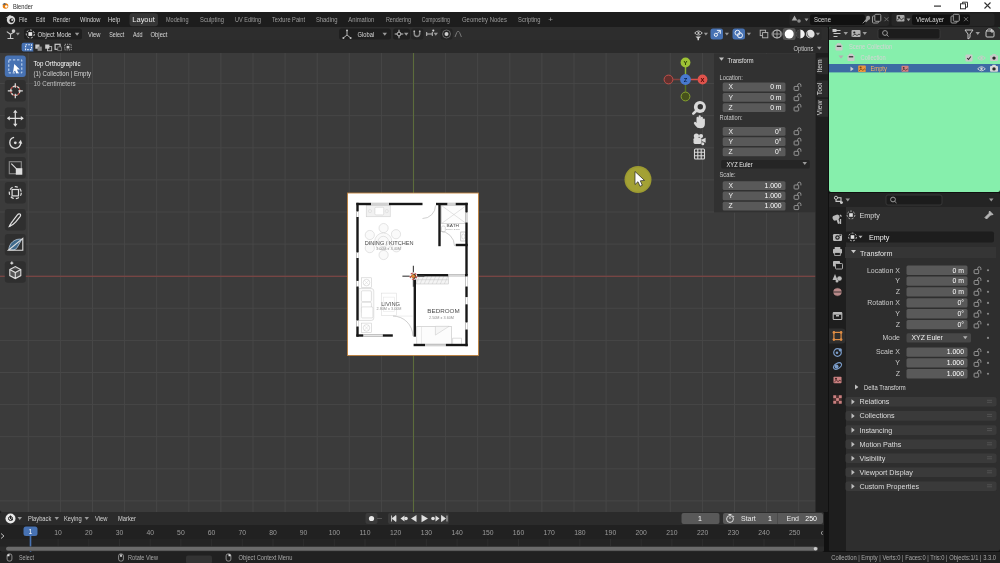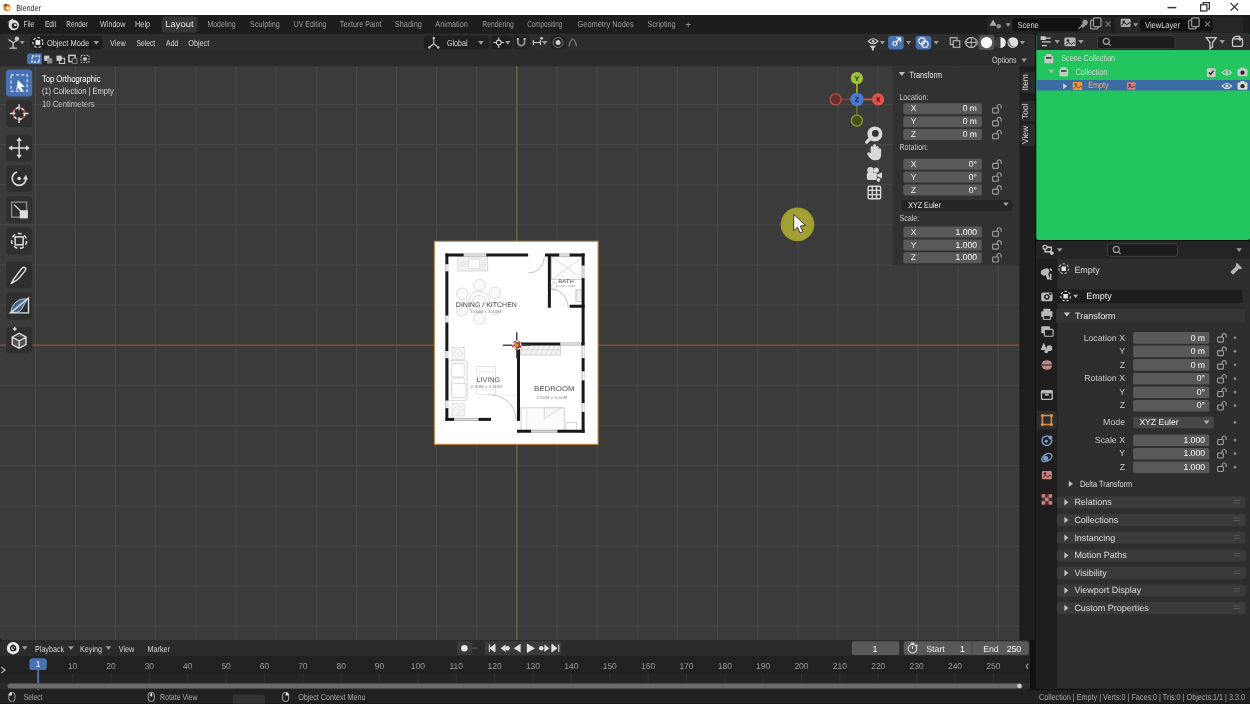--- a/index.html
+++ b/index.html
@@ -634,21 +634,21 @@
 <text x="30.5" y="21.7" font-size="6.8" fill="#ffffff" text-anchor="middle">1</text>
 <rect x="0" y="34.5" width="824" height="4.8" fill="#2b2b2b"></rect>
 <rect x="6" y="34.8" width="812" height="4" rx="2" fill="#6b6b6b"></rect>
 <circle cx="815.5" cy="36.8" r="1.8" fill="#cccccc"></circle>
 <path d="M 1 21.5 l 3 2.5 l -3 2.5" stroke="#b9b9b9" stroke-width="1" fill="none"></path>
 <path d="M 822.5 19 q -2.5 2 0 4" stroke="#9a9a9a" stroke-width="1" fill="none"></path>
 </g>
     </svg>
   </div>
 
-  <div class="abs" style="left:829px;top:26.5px;width:171px;height:165px;background:#22c55e;border-radius:2px;overflow:hidden;">
+  <div class="abs" style="left:829px;top:26.5px;width:171px;height:165px;background:#86efac;border-radius:2px;overflow:hidden;">
     <div class="abs" style="left:0;top:0;width:171px;height:13.5px;background:#2d2d2d;"></div>
     <svg class="abs" style="left:0;top:0" width="171" height="165">
 <g font-family="Liberation Sans, sans-serif">
 <g transform="translate(8,6.5)" stroke="#c9c9c9" fill="none" stroke-width="1">
             <path d="M -3.5 -3 l 7 0 M -3.5 0 l 7 0 M -3.5 3 l 4 0"></path>
             <rect x="-4.5" y="-4.5" width="4" height="3" fill="#c9c9c9" stroke="none"></rect>
           </g>
 <path d="M 14.5 5 l 4.5 0 l -2.25 3 z" fill="#9a9a9a"></path>
 <g transform="translate(27,6.5)">
             <rect x="-4.5" y="-3.5" width="9" height="7" rx="1" fill="#b5b5b5"></rect>

